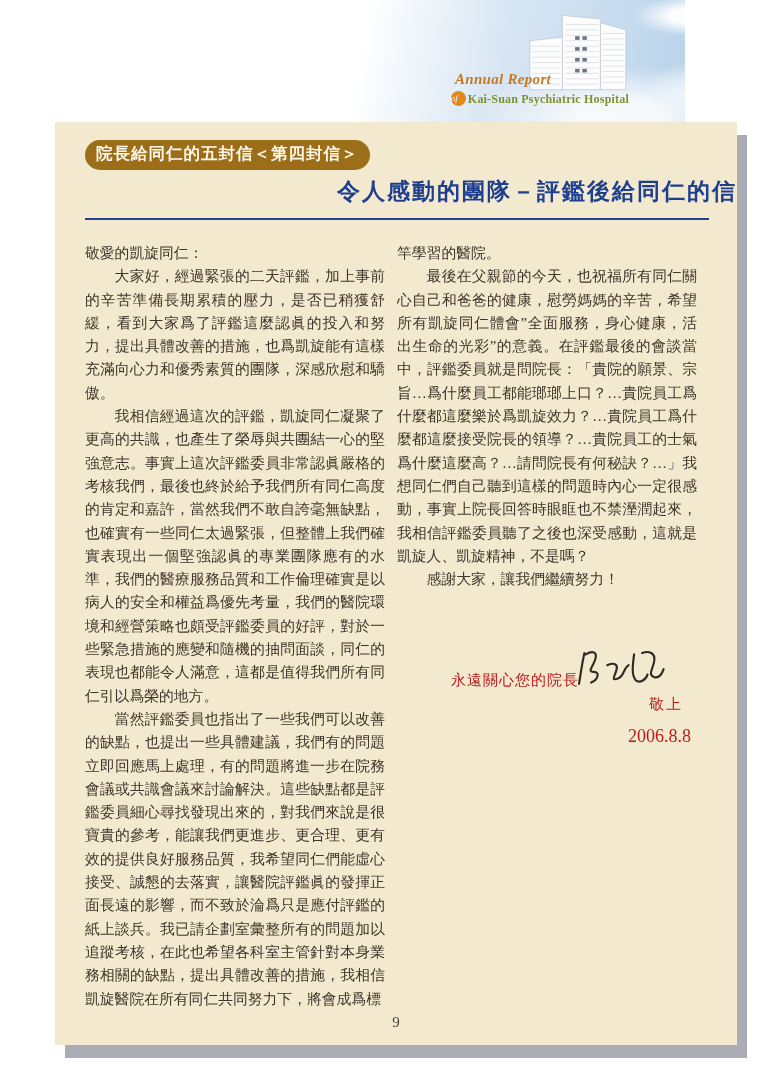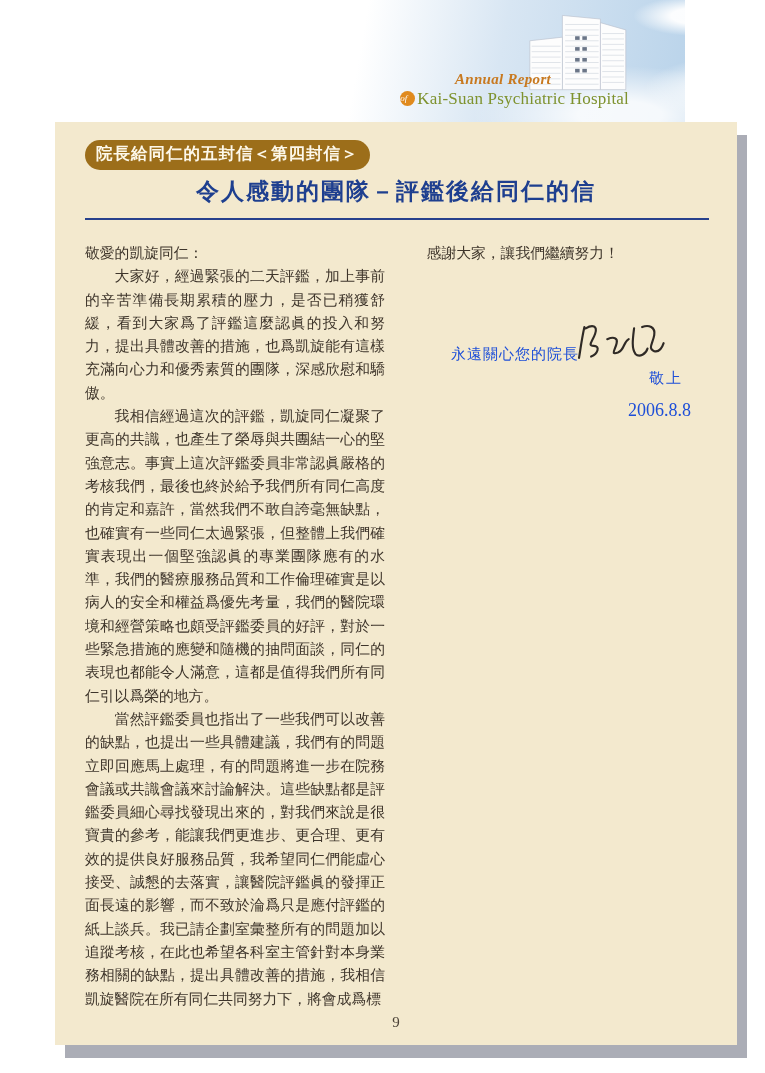--- a/index.html
+++ b/index.html
@@ -16,44 +16,44 @@
       linear-gradient(100deg, rgba(255,255,255,0) 52%, #d8e6f3 72%, #b9d3ea 100%);
   }
   .building { position:absolute; right:50px; top:10px; }
   .brand { position:absolute; right:56px; top:71px; text-align:right; line-height:1.1; }
   .brand .annual { color:#c8791f; font-weight:bold; font-style:italic; font-size:15px;
     letter-spacing:.3px; margin-right:78px; }
   .brand .hline { margin-top:1px; white-space:nowrap; }
   .of-circle { display:inline-block; width:15px; height:15px; border-radius:50%;
     background:#e08a1e; color:#fff; font-size:9px; font-style:italic; line-height:15px;
     text-align:left; vertical-align:middle; margin-right:2px; }
-  .brand .hosp { color:#7e922e; font-weight:normal; font-size:17px; letter-spacing:.2px;
+  .brand .hosp { color:#7e922e; font-weight:bold; font-size:12px; letter-spacing:.2px;
     vertical-align:middle; }
 
   
   .panel { position:absolute; left:55px; top:122px; width:682px; height:923px;
     background:#f3e9ce; box-shadow:10px 13px 0 #abadb6; }
 
   .badge { position:absolute; left:30px; top:18px; background:#9c6e1a; color:#fdf8ea;
     font-size:16.5px; letter-spacing:1px; padding:3px 11px 5px; font-weight:bold;border-radius:15px; }
 
-  .title { position:absolute; left:0; top:54px; width:100%; text-align:center;
+  .title { position:absolute; left:0; top:54px; width:100%; text-align:right;
     color:#1e3f8f; font-size:23px; font-weight:bold; letter-spacing:2px; }
   .rule { position:absolute; left:30px; top:96px; width:624px;
     border-bottom:2px solid #27418c; }
 
   
   .columns { position:absolute; left:30px; top:120px; width:625px; display:flex; gap:12px; }
   .col { width:300px; color:#3e352b; font-size:14.8px; line-height:23.3px;
     text-align:justify; }
   .col p { margin:0; text-indent:2em; }
   .col p.no-indent { text-indent:0; }
 
   
-  .closing { position:relative; height:140px; margin-top:52px; font-size:15px; color:#1d4ed8; }
+  .closing { position:relative; height:140px; margin-top:52px; font-size:15px; color:#b91c1c; }
   .farewell { position:absolute; left:54px; top:26px; letter-spacing:1px; text-indent:0; }
   .signature { position:absolute; left:178px; top:2px; }
   .signoff { position:absolute; right:14px; top:50px; letter-spacing:2px; }
   .date { position:absolute; right:6px; top:82px; font-size:18px; }
 
   .pageno { position:absolute; left:0; bottom:14px; width:100%; text-align:center;
     font-size:15px; color:#4a4136; }
 </style>
 </head>
 <body>
@@ -98,20 +98,22 @@
 
     <div class="columns">
       <div class="col">
         <p class="no-indent">敬愛的凱旋同仁：</p>
         <p>大家好，經過緊張的二天評鑑，加上事前的辛苦準備長期累積的壓力，是否已稍獲舒緩，看到大家爲了評鑑這麼認眞的投入和努力，提出具體改善的措施，也爲凱旋能有這樣充滿向心力和優秀素質的團隊，深感欣慰和驕傲。</p>
         <p>我相信經過這次的評鑑，凱旋同仁凝聚了更高的共識，也產生了榮辱與共團結一心的堅強意志。事實上這次評鑑委員非常認眞嚴格的考核我們，最後也終於給予我們所有同仁高度的肯定和嘉許，當然我們不敢自誇毫無缺點，也確實有一些同仁太過緊張，但整體上我們確實表現出一個堅強認眞的專業團隊應有的水準，我們的醫療服務品質和工作倫理確實是以病人的安全和權益爲優先考量，我們的醫院環境和經營策略也頗受評鑑委員的好評，對於一些緊急措施的應變和隨機的抽問面談，同仁的表現也都能令人滿意，這都是值得我們所有同仁引以爲榮的地方。</p>
         <p>當然評鑑委員也指出了一些我們可以改善的缺點，也提出一些具體建議，我們有的問題立即回應馬上處理，有的問題將進一步在院務會議或共識會議來討論解決。這些缺點都是評鑑委員細心尋找發現出來的，對我們來說是很寶貴的參考，能讓我們更進步、更合理、更有效的提供良好服務品質，我希望同仁們能虛心接受、誠懇的去落實，讓醫院評鑑眞的發揮正面長遠的影響，而不致於淪爲只是應付評鑑的紙上談兵。我已請企劃室彙整所有的問題加以追蹤考核，在此也希望各科室主管針對本身業務相關的缺點，提出具體改善的措施，我相信凱旋醫院在所有同仁共同努力下，將會成爲標</p>
       </div>
 
       <div class="col">
+        <p class="no-indent">竿學習的醫院。</p>
+        <p>最後在父親節的今天，也祝福所有同仁關心自己和爸爸的健康，慰勞媽媽的辛苦，希望所有凱旋同仁體會”全面服務，身心健康，活出生命的光彩”的意義。在評鑑最後的會談當中，評鑑委員就是問院長：「貴院的願景、宗旨…爲什麼員工都能瑯瑯上口？…貴院員工爲什麼都這麼樂於爲凱旋效力？…貴院員工爲什麼都這麼接受院長的領導？…貴院員工的士氣爲什麼這麼高？…請問院長有何秘訣？…」我想同仁們自己聽到這樣的問題時內心一定很感動，事實上院長回答時眼眶也不禁溼潤起來，我相信評鑑委員聽了之後也深受感動，這就是凱旋人、凱旋精神，不是嗎？</p>
         <p>感謝大家，讓我們繼續努力！</p>
 
         <div class="closing">
           <span class="farewell">永遠關心您的院長</span>
           <svg class="signature" viewBox="0 0 140 70" width="94" height="47">
             <path d="M14 12 C10 30 8 46 6 58 M16 14 C26 8 34 10 30 22 C26 34 18 40 28 40 C38 40 34 52 24 56 M48 30 C58 26 64 28 62 36 C60 46 52 54 64 50 C74 46 72 34 80 30 M88 14 C86 30 84 44 90 52 C96 58 106 52 108 44 M100 12 C110 8 120 12 118 24 C116 36 108 44 118 48 C126 50 130 42 132 36" stroke="#2f2a26" stroke-width="3.2" fill="none" stroke-linecap="round"></path>
           </svg>
           <span class="signoff">敬上</span>
           <span class="date">2006.8.8</span>
         </div>

